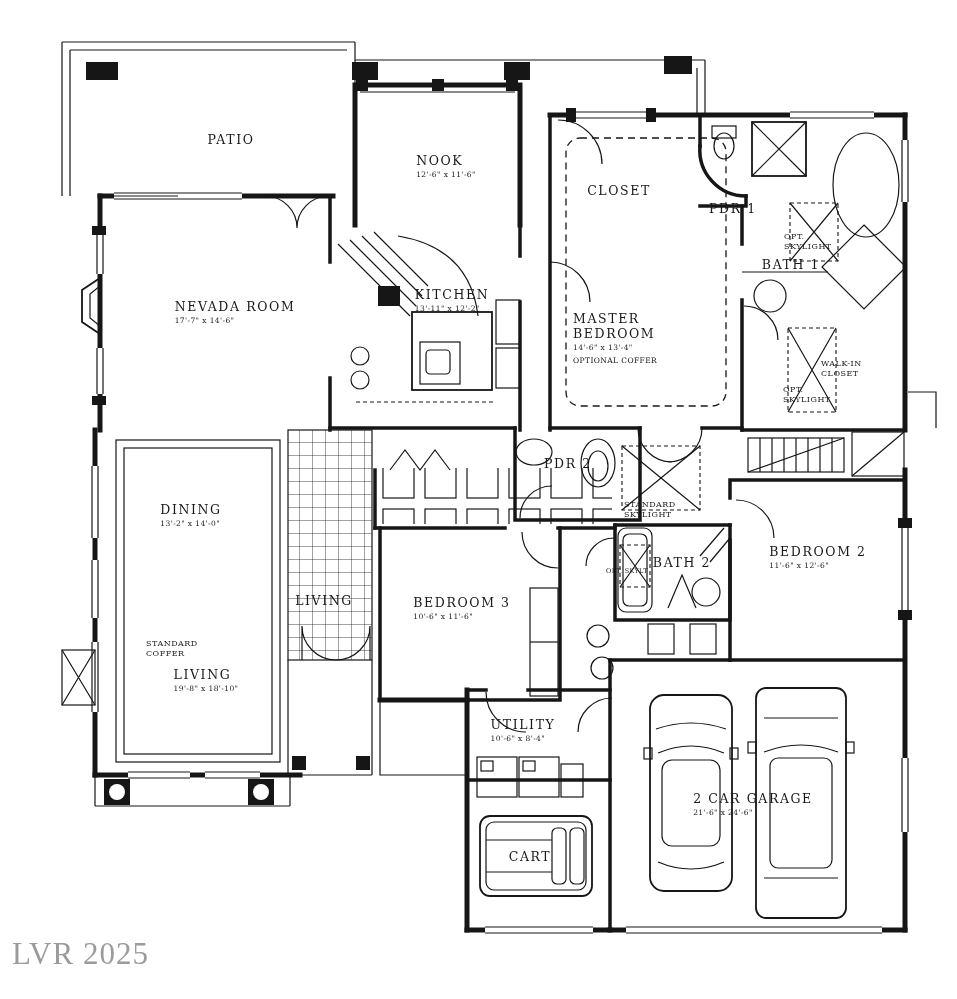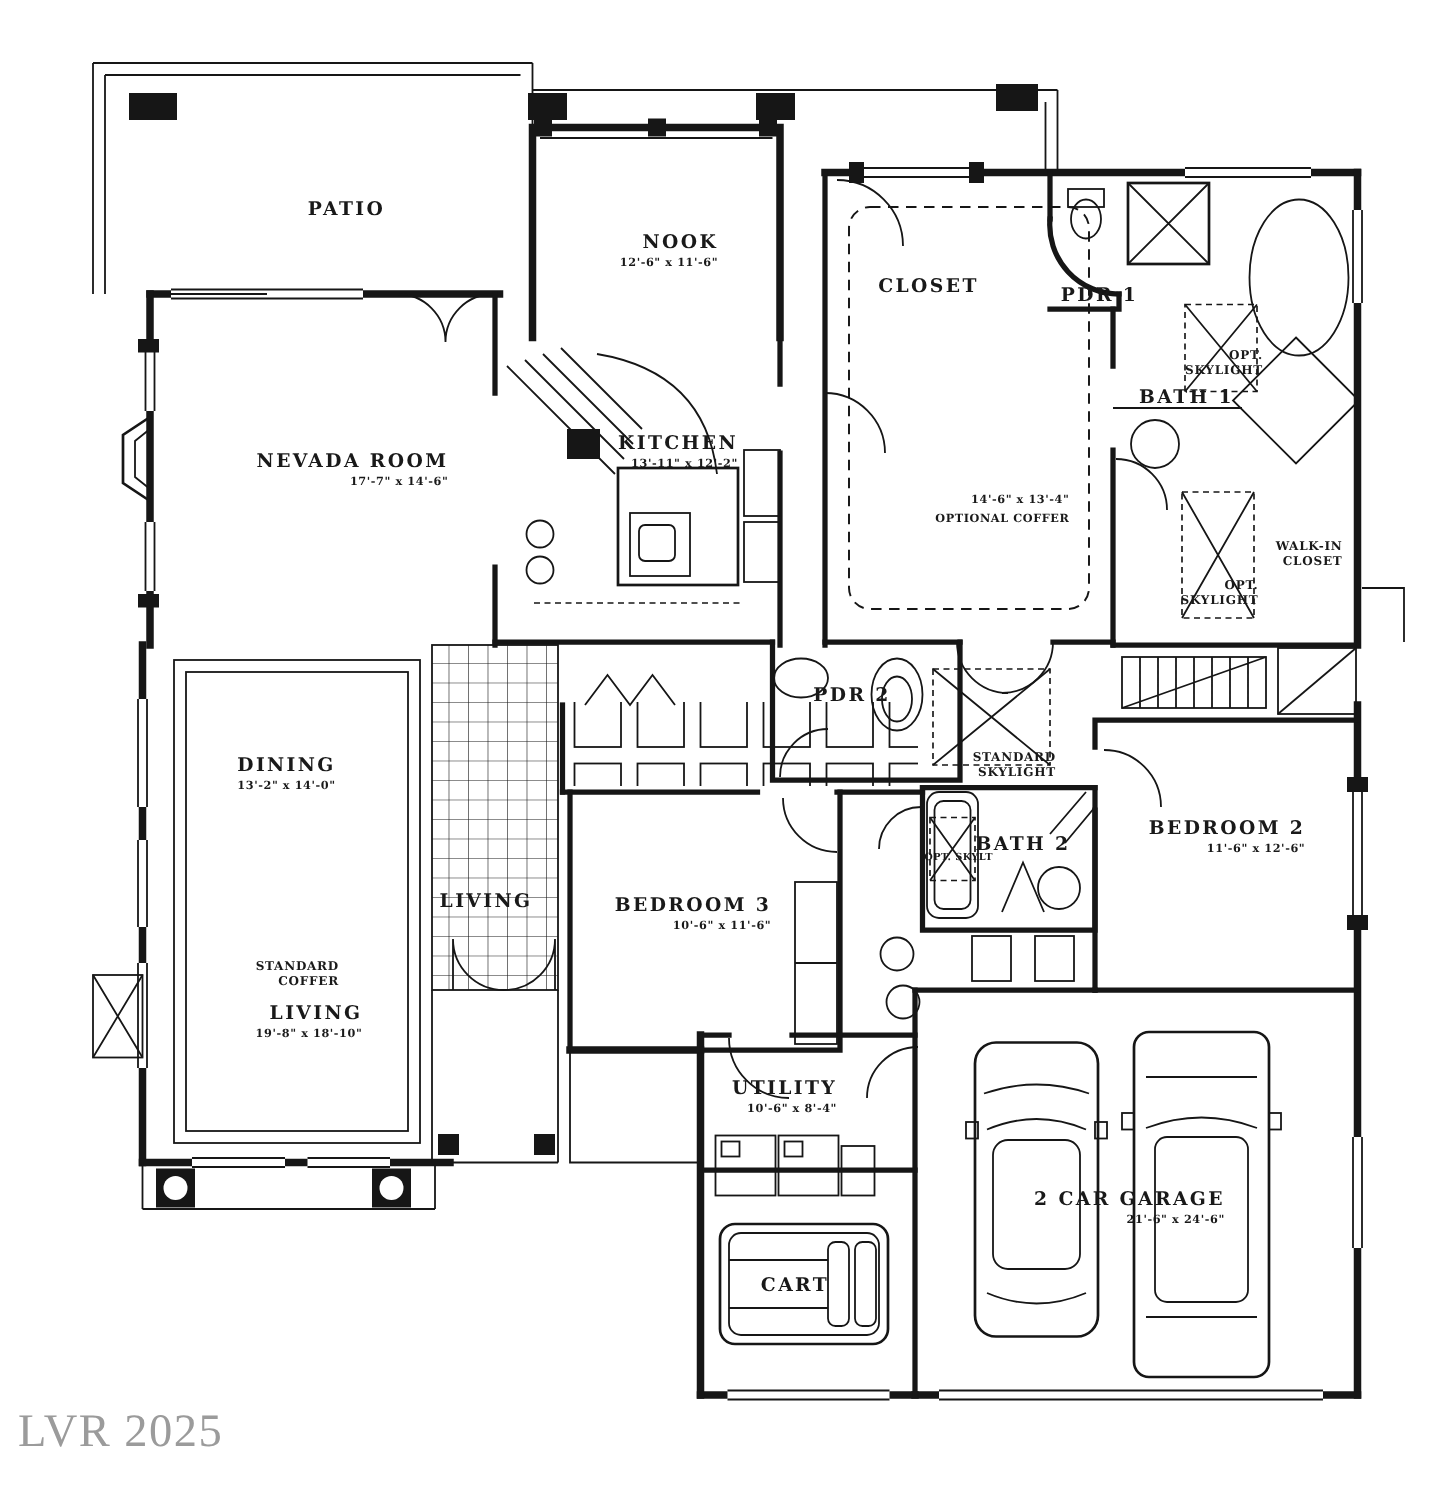--- a/index.html
+++ b/index.html
@@ -9,22 +9,22 @@
   
   .w  {stroke:#161616;stroke-width:5;fill:none;stroke-linecap:square;}
   .w4 {stroke:#161616;stroke-width:3.5;fill:none;stroke-linecap:square;}
   .t  {stroke:#161616;stroke-width:1.2;fill:none;}
   .t2 {stroke:#161616;stroke-width:1.8;fill:none;}
   .d  {stroke:#161616;stroke-width:1.3;fill:none;stroke-dasharray:7 5;}
   .d2 {stroke:#161616;stroke-width:1.1;fill:none;stroke-dasharray:4 3;}
   .blk{fill:#161616;stroke:none;}
   .wh {fill:#ffffff;stroke:none;}
   
-  .lbl{position:absolute;transform:translate(-50%,-50%);text-align:right;color:#191919;
-       font-weight:700;line-height:1.2;white-space:nowrap;}
+  .lbl{position:absolute;transform:translate(-50%,-50%);text-align:left;color:#191919;
+       font-weight:400;line-height:1.2;white-space:nowrap;}
   .lbl .nm{display:block;font-size:12.5px;letter-spacing:1.6px;}
   .lbl .dm{display:block;font-size:7.5px;letter-spacing:.4px;margin-top:2px;}
   .lbl .nt{display:block;font-size:7.5px;letter-spacing:.4px;margin-top:4px;}
   .lbl.wrap{white-space:normal;}
   .lbl.small .nm{font-size:8px;letter-spacing:.5px;margin-top:24px;}
   .lbl.tiny .nm{font-size:6.5px;letter-spacing:.3px;}
   .wm{position:absolute;left:12px;top:936px;font-family:Liberation Serif, serif;
       font-size:31px;color:#9b9b9b;letter-spacing:1px;}
 </style>
 </head>
@@ -320,33 +320,34 @@
 
 <div class="lbl" style="left:452px;top:300px">
   <span class="nm">KITCHEN</span>
   <span class="dm">13'-11" x 12'-2"</span>
 </div>
 
 <div class="lbl" style="left:619px;top:190px">
   <span class="nm">CLOSET</span>
 </div>
 
-<div class="lbl" style="left:733px;top:196px">
+<div class="lbl" style="left:733px;top:208px">
   <span class="nm">PDR 1</span>
 </div>
 
 <div class="lbl" style="left:791px;top:264px">
   <span class="nm">BATH 1</span>
 </div>
 
 <div class="lbl small wrap" style="left:813px;top:230px;width:58px">
   <span class="nm">OPT. SKYLIGHT</span>
 </div>
 
 <div class="lbl wrap" style="left:643px;top:338px;width:140px">
+  <span class="nm">MASTER BEDROOM</span>
   <span class="dm">14'-6" x 13'-4"</span>
   <span class="nt">OPTIONAL COFFER</span>
 </div>
 
 <div class="lbl small wrap" style="left:858px;top:357px;width:74px">
   <span class="nm">WALK-IN CLOSET</span>
 </div>
 
 <div class="lbl small wrap" style="left:811px;top:383px;width:56px">
   <span class="nm">OPT. SKYLIGHT</span>

